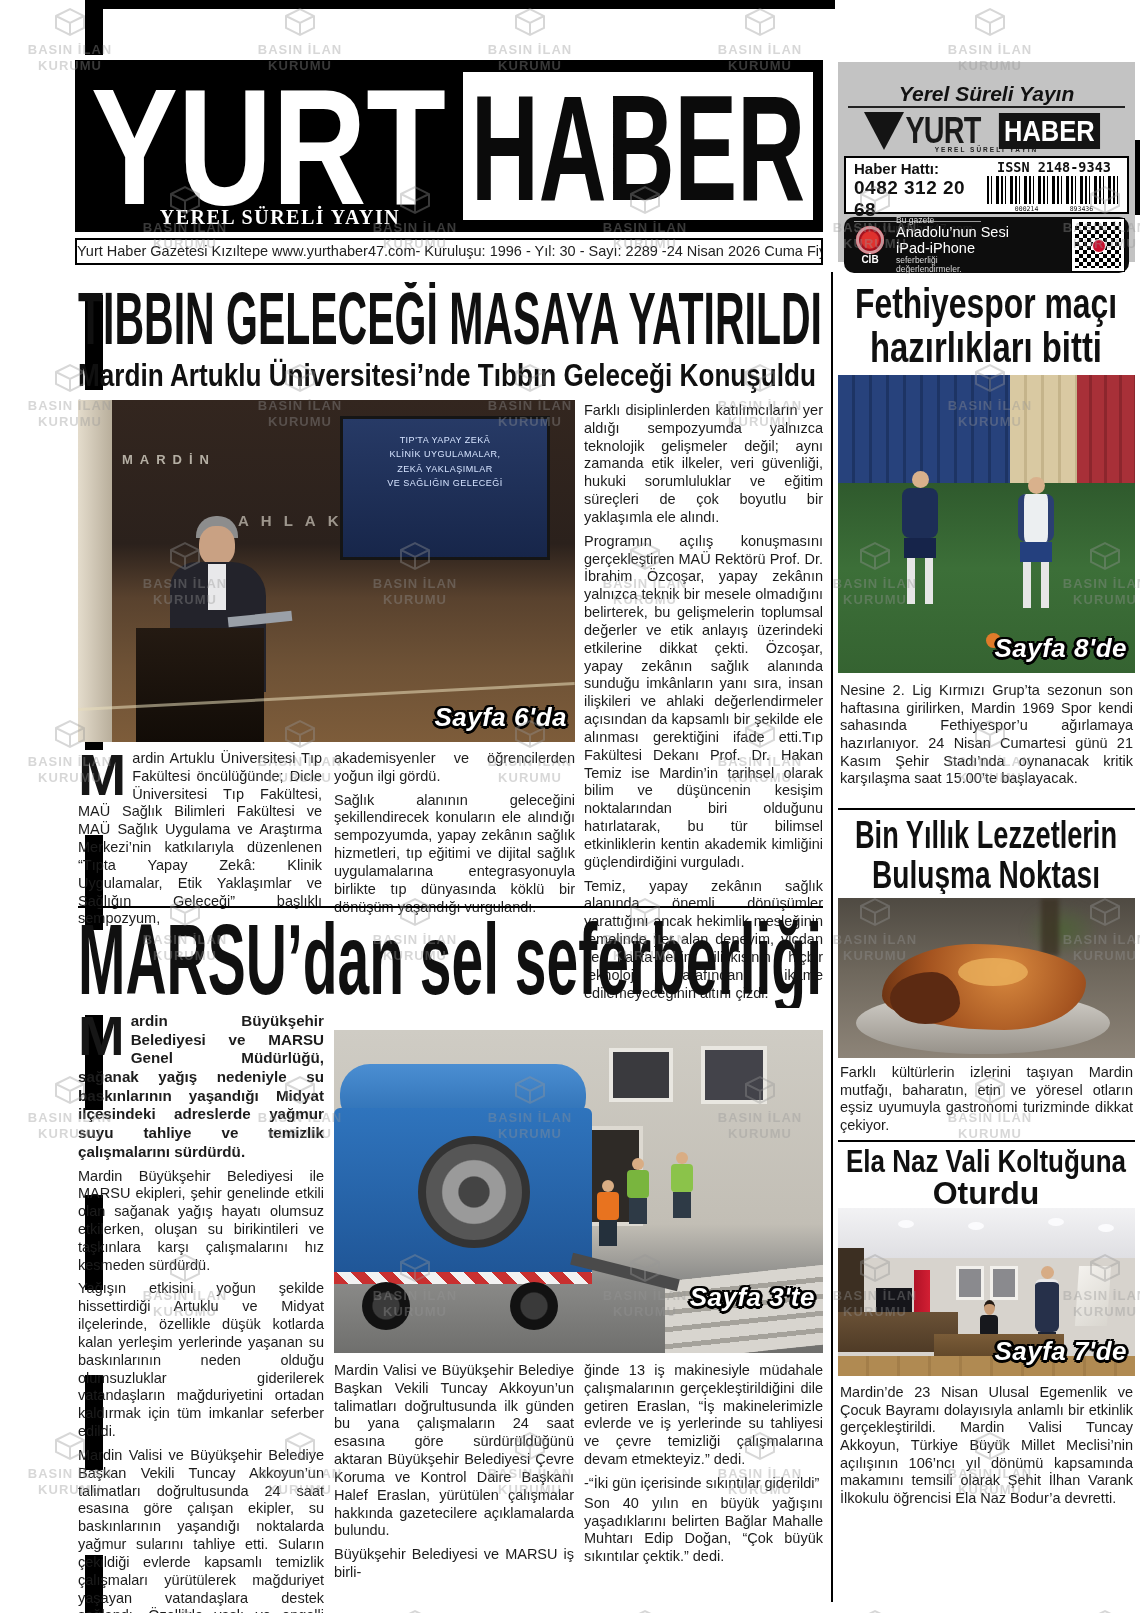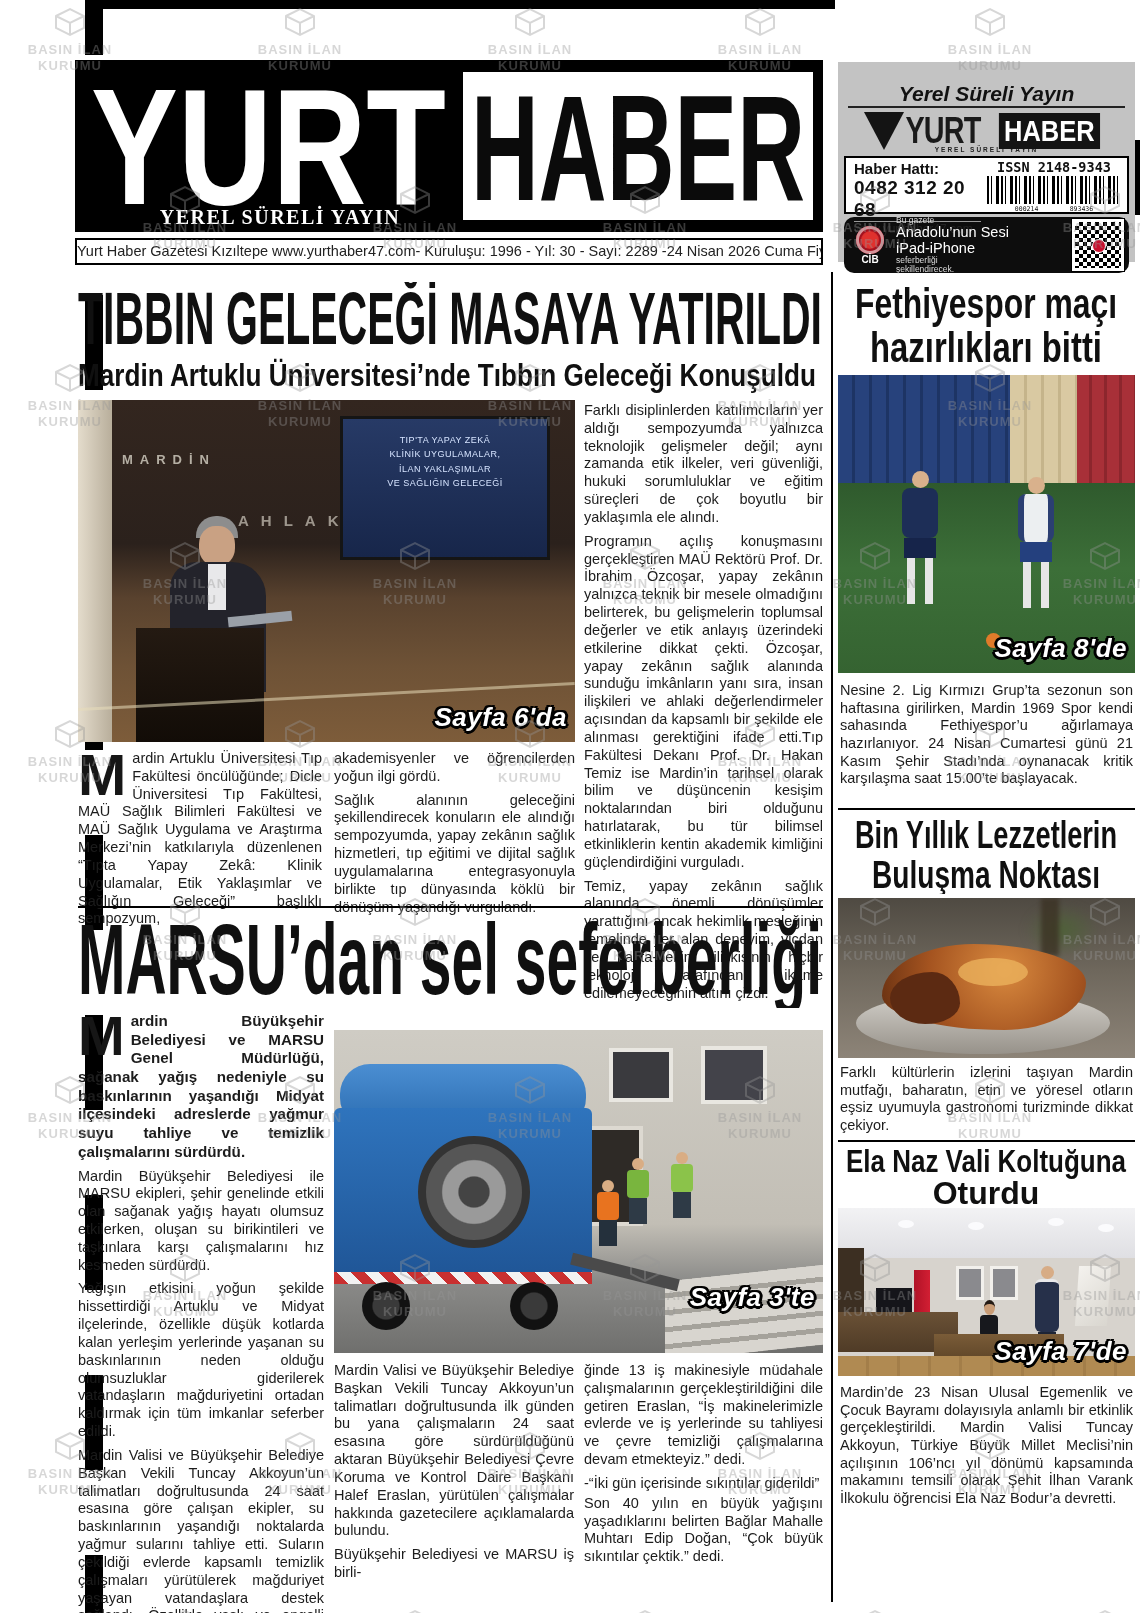--- a/index.html
+++ b/index.html
@@ -426,21 +426,21 @@
     <div style="margin:2px 6px;background:#0d0d0d;border-radius:10px;display:flex;align-items:center;height:56px;color:#fff;">
       <div style="width:52px;text-align:center;">
         <div style="width:28px;height:28px;border-radius:50%;margin:0 auto;background:radial-gradient(circle,#e0312e 0 38%,#a00f1e 70%);box-shadow:inset 0 0 0 3px rgba(255,255,255,.55),inset 0 0 0 5px rgba(160,15,30,.9);"></div>
         <div style="font-size:10px;font-weight:bold;">CİB</div>
       </div>
       <div style="flex:1;line-height:1.05;">
         <div style="font-size:8.5px;color:#ddd;">Bu gazete</div>
         <div style="font-size:14.5px;">Anadolu’nun Sesi</div>
         <div style="font-size:14.5px;">iPad-iPhone</div>
         <div style="font-size:8.5px;color:#ddd;">seferberliği</div>
-        <div style="font-size:8.5px;color:#ddd;">şekillendirecek.</div>
+        <div style="font-size:8.5px;color:#ddd;">değerlendirmeler.</div>
       </div>
       <div style="width:46px;height:46px;margin-right:5px;border:3px solid #fff;outline:1px solid #000;position:relative;
                   background:repeating-conic-gradient(#000 0% 25%,#fff 0% 50%) 0 0/8px 8px;">
         <div style="position:absolute;left:17px;top:17px;width:12px;height:12px;border-radius:50%;background:#c8102e;border:1px solid #fff;"></div>
       </div>
     </div>
   </div>
 
   <div class="vline" style="left:831px;top:272px;height:1330px;"></div>
 
@@ -451,21 +451,21 @@
     <text x="0" y="30" font-family="Liberation Sans, sans-serif" font-size="32" font-weight="bold" fill="#101010" textLength="738" lengthAdjust="spacingAndGlyphs">Mardin Artuklu Üniversitesi’nde Tıbbın Geleceği Konuşuldu</text>
   </svg>
 
   <div class="photo" style="left:78px;top:400px;width:497px;height:342px;background:linear-gradient(180deg,#33261f 0%,#2b211c 42%,#59422e 58%,#6e5236 78%,#7d5c3a 100%);">
     <div class="abs" style="left:0;top:0;width:34px;height:100%;background:linear-gradient(90deg,#e4dccc,#b8ae9b);"></div>
     <div class="abs" style="left:44px;top:52px;color:rgba(215,210,198,.8);font-size:13px;letter-spacing:7px;font-weight:bold;">MARDİN</div>
     <div class="abs" style="left:160px;top:112px;color:rgba(205,200,188,.7);font-size:15px;letter-spacing:12px;font-weight:bold;">AHLAK</div>
     <div class="abs" style="left:262px;top:16px;width:204px;height:124px;background:linear-gradient(180deg,#273a66,#17264a);border:3px solid #151515;padding-top:14px;">
       <span class="screen-line">TIP'TA YAPAY ZEKÂ</span>
       <span class="screen-line">KLİNİK UYGULAMALAR,</span>
-      <span class="screen-line">İLAN YAKLAŞIMLAR</span>
+      <span class="screen-line">ZEKÂ YAKLAŞIMLAR</span>
       <span class="screen-line">VE SAĞLIĞIN GELECEĞİ</span>
     </div>
     <div class="abs" style="left:118px;top:116px;width:42px;height:22px;border-radius:20px 20px 0 0;background:#8d8d8d;"></div>
     <div class="abs" style="left:121px;top:126px;width:36px;height:40px;border-radius:45%;background:#c9a183;"></div>
     <div class="abs" style="left:92px;top:162px;width:96px;height:130px;border-radius:26px 34px 0 0;background:#23232b;"></div>
     <div class="abs" style="left:130px;top:164px;width:18px;height:46px;background:#e8e8ea;"></div>
     <div class="abs" style="left:58px;top:228px;width:128px;height:114px;background:linear-gradient(180deg,#241a12,#120c07);"></div>
     <div class="abs" style="left:150px;top:214px;width:64px;height:10px;background:#9aa0a8;transform:rotate(-6deg);"></div>
     <div class="abs" style="left:0;bottom:44px;width:100%;height:3px;background:rgba(232,220,185,.55);transform:rotate(-3deg);"></div>
     <div class="caption">Sayfa 6'da</div>

